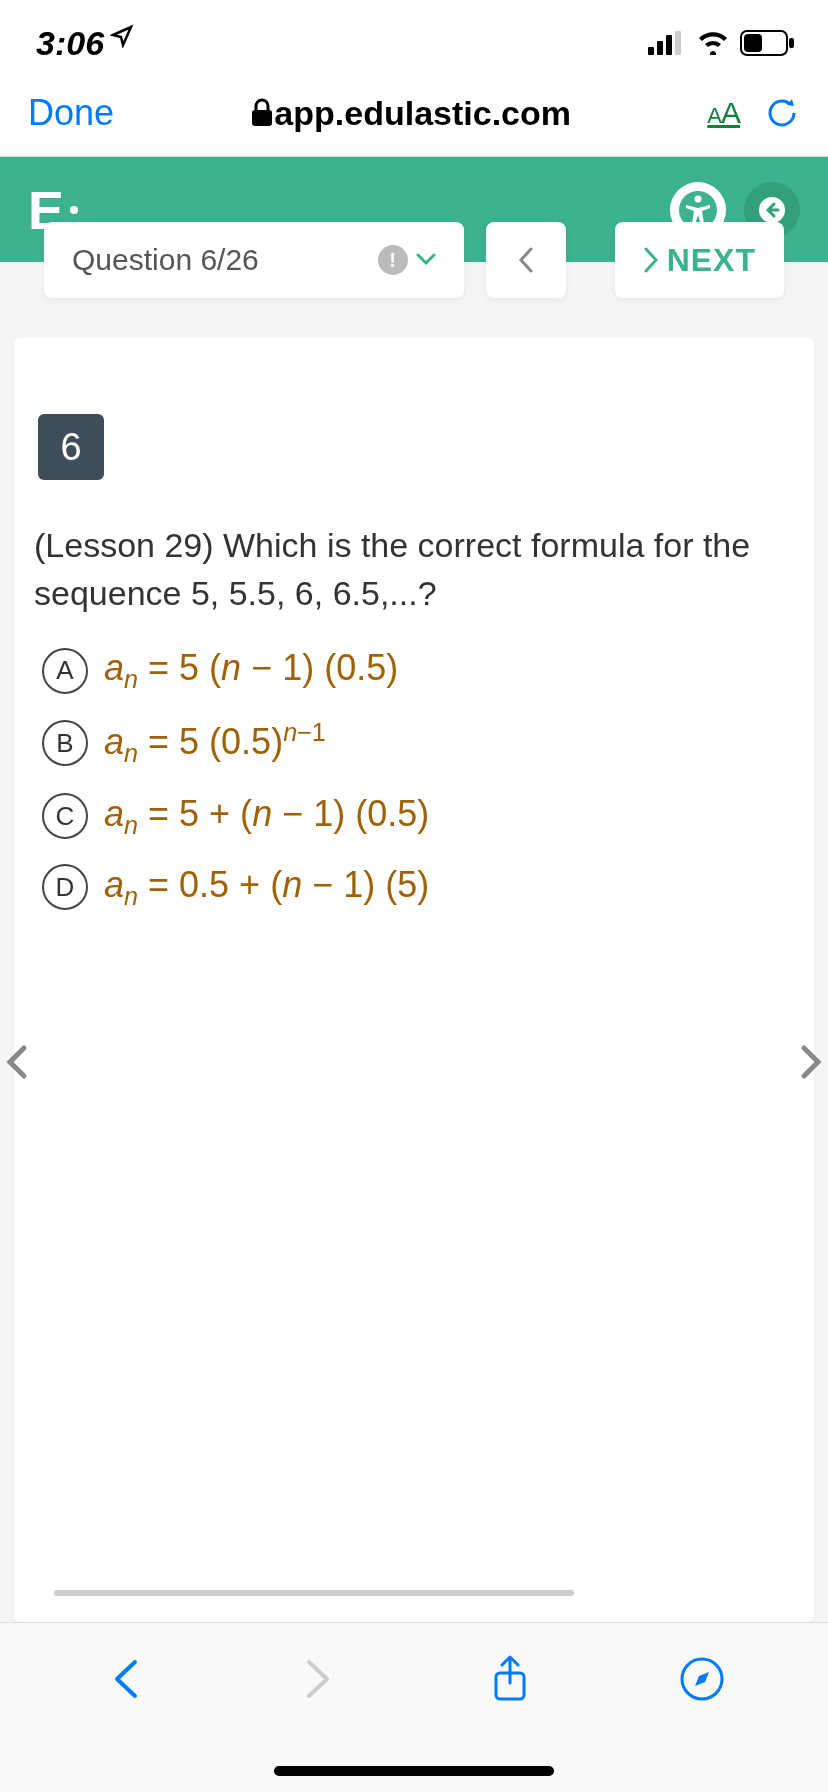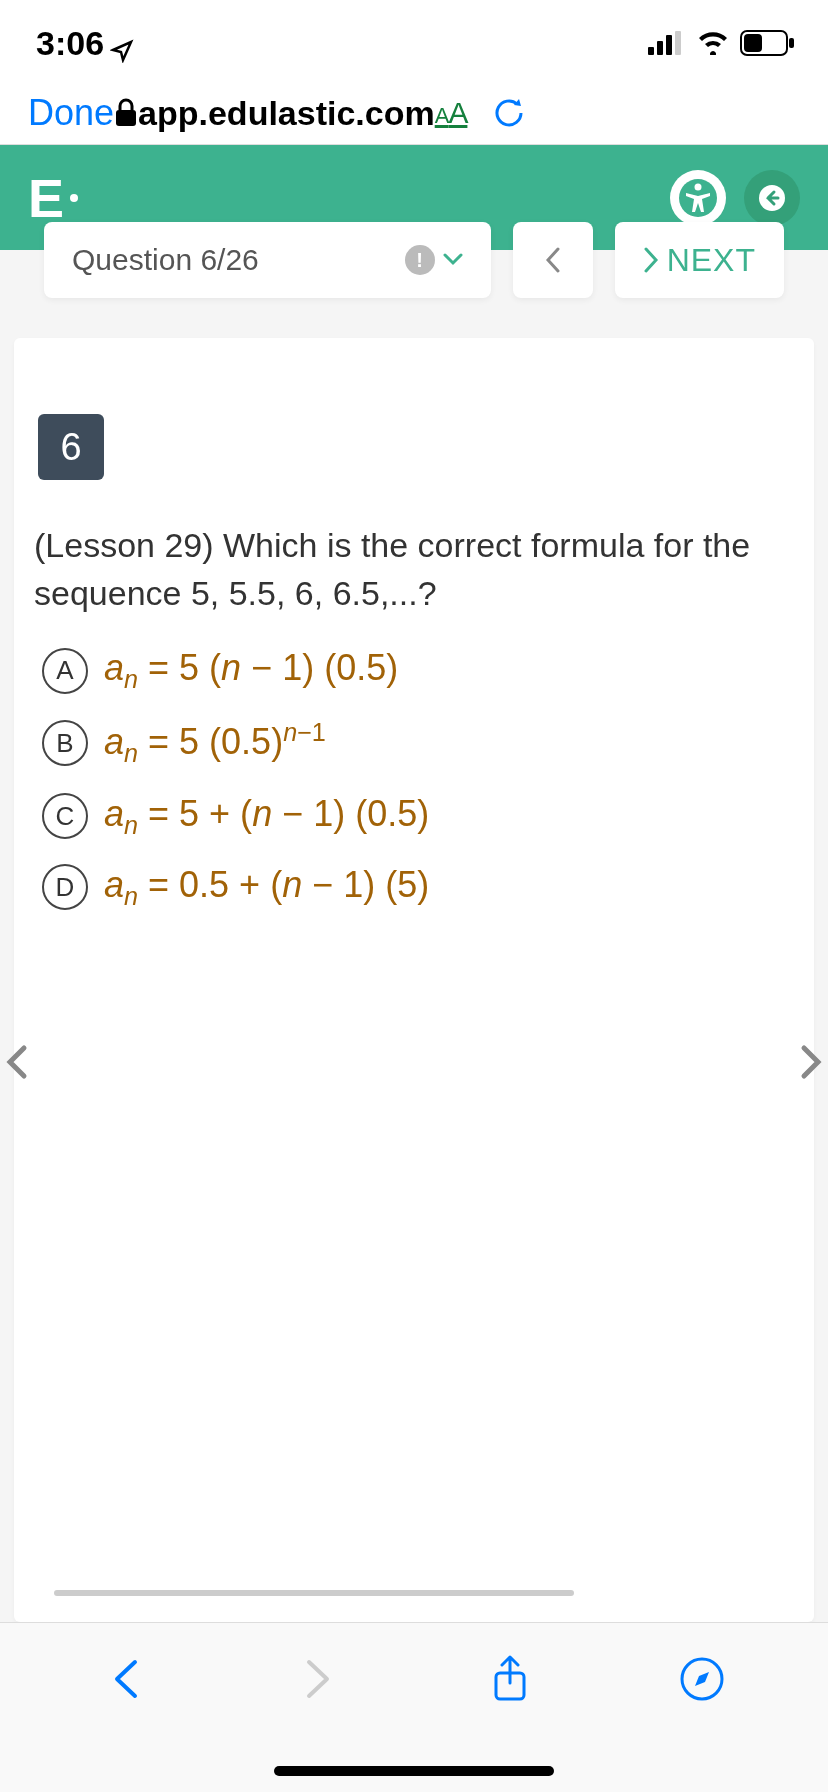--- a/index.html
+++ b/index.html
@@ -16,32 +16,34 @@
     justify-content: space-between;
     align-items: center;
     padding: 14px 32px 8px 36px;
     height: 80px;
     background: #fff;
   }
   .status-time {
     font-size: 34px;
     font-weight: 700;
     display: flex;
-    align-items: flex-end;
+    align-items: flex-start;
     gap: 6px;
+    font-style: italic;
   }
   .status-icons {
     display: flex;
     align-items: center;
     gap: 10px;
   }
   .browser-bar {
     display: flex;
     align-items: center;
-    padding: 12px 28px 10px 28px;
+    justify-content: space-between;
+    padding: 12px 28px 22px 28px;
     background: #fff;
     border-bottom: 1px solid #ddd;
   }
   .done-btn {
     color: #007aff;
     font-size: 36px;
     font-weight: 400;
   }
   .url-container {
     display: flex;
@@ -102,21 +104,21 @@
     align-items: center;
     gap: 8px;
     font-size: 30px;
     color: #555;
     box-shadow: 0 2px 6px rgba(0,0,0,0.06);
     white-space: nowrap;
     height: 76px;
   }
   .nav-question { flex: 1; }
   .nav-prev { min-width: 80px; justify-content: center; }
-  .nav-next { color: #3db28f; font-weight: 400; font-size: 32px; letter-spacing: 1px; }
+  .nav-next { color: #3db28f; font-weight: 700; font-size: 32px; letter-spacing: 1px; margin-left: 27px; }
   .alert-icon {
     width: 30px; height: 30px; border-radius: 50%;
     background: #bbb; color: #fff; font-size: 20px; font-weight: 800;
     display: flex; align-items: center; justify-content: center;
   }
   .content-area {
     position: absolute;
     top: 260px;
     left: 0; right: 0;
     bottom: 170px;

